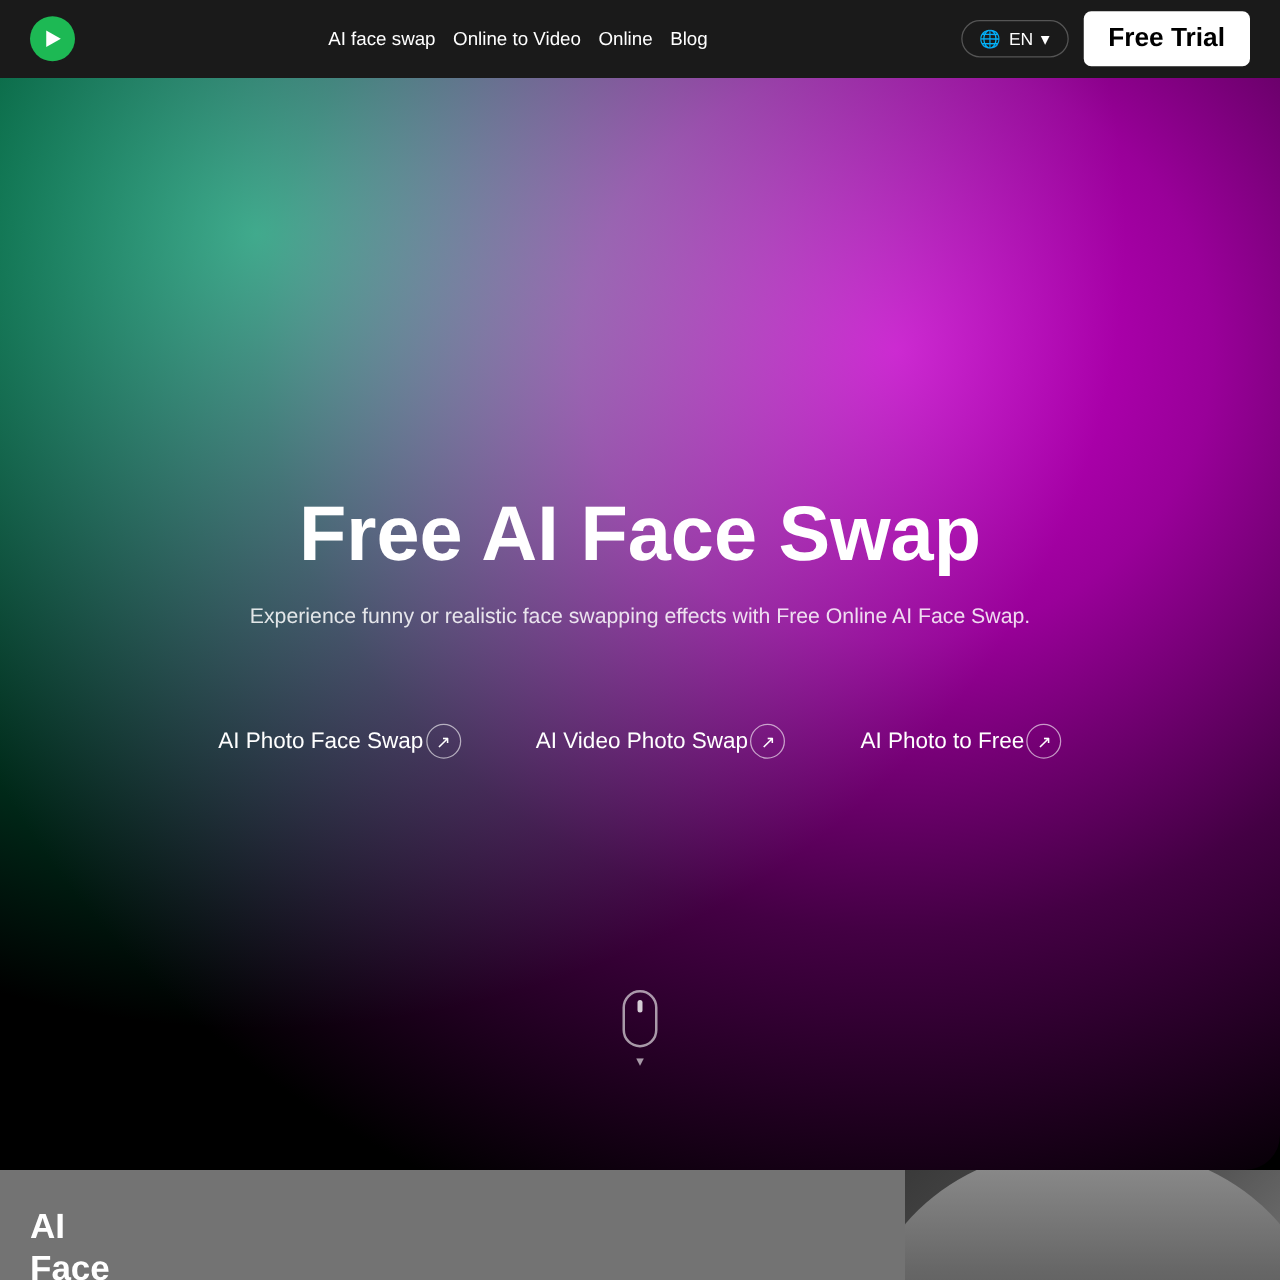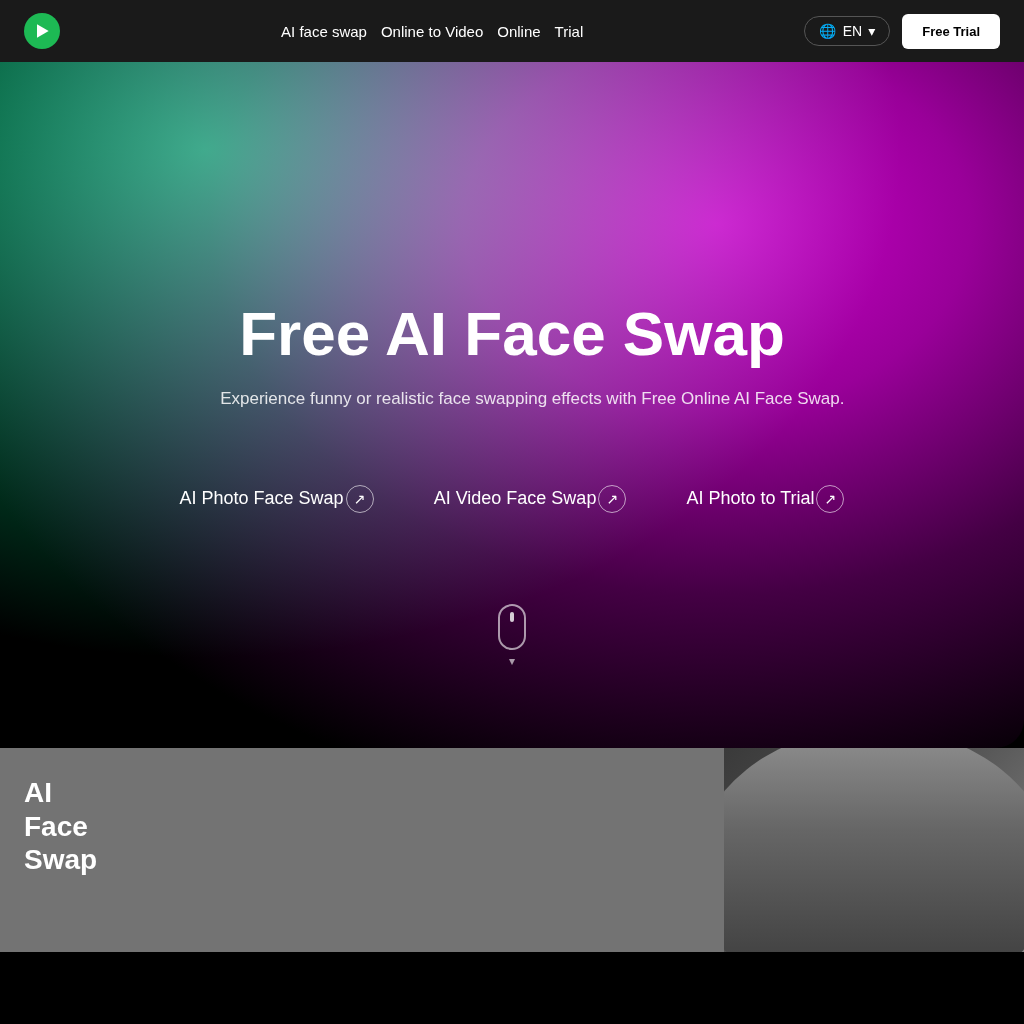--- a/index.html
+++ b/index.html
@@ -22,39 +22,39 @@
       color: #fff; text-decoration: none; font-size: 15px; font-weight: 400; cursor: pointer;
     }
     .nav-right { display: flex; align-items: center; gap: 12px; }
     .lang-btn {
       display: flex; align-items: center; gap: 6px; background: transparent;
       border: 1px solid #555; border-radius: 20px; color: #fff; padding: 6px 14px;
       cursor: pointer; font-size: 14px;
     }
     .free-trial-btn {
       background: #fff; color: #000; border: none; border-radius: 6px;
-      padding: 10px 20px; font-size: 13px; font-weight: 600; cursor: pointer;
+      padding: 10px 20px; font-size: 21px; font-weight: 600; cursor: pointer;
     }
 
     
     .hero {
-      position: relative; width: 100%; height: 748px; overflow: hidden;
+      position: relative; width: 100%; height: 936px; overflow: hidden;
       display: flex; flex-direction: column; align-items: center; justify-content: center;
       padding-top: 62px;
       border-radius: 28px;
     }
     .hero-bg {
       position: absolute; inset: 0;
       background: radial-gradient(ellipse at 70% 30%, #cc00cc 0%, #990099 25%, #440044 50%, #000 80%),
                   radial-gradient(ellipse at 20% 20%, #00aa66 0%, #005533 30%, transparent 60%);
       background-blend-mode: screen;
     }
     .hero-content { position: relative; z-index: 2; text-align: center; padding: 0 40px; }
     .hero-title { font-size: 62px; font-weight: 700; color: #fff; margin-bottom: 20px; }
-    .hero-subtitle { font-size: 17px; color: rgba(255,255,255,0.85); margin-bottom: 76px; font-weight: 400; text-align: right; }
+    .hero-subtitle { font-size: 17px; color: rgba(255,255,255,0.85); margin-bottom: 76px; font-weight: 400; }
 
     .hero-links { display: flex; align-items: center; gap: 60px; margin-top: 10px; }
     .hero-link {
       display: flex; align-items: center; gap: 2px; color: #fff;
       font-size: 18px; font-weight: 500; cursor: pointer; text-decoration: none;
     }
     .hero-link .arrow-icon {
       width: 28px; height: 28px; border: 1.5px solid rgba(255,255,255,0.6);
       border-radius: 50%; display: flex; align-items: center; justify-content: center;
       font-size: 14px;
@@ -111,21 +111,21 @@
       <svg viewBox="0 0 24 24" fill="none">
         <polygon points="6,4 20,12 6,20" fill="white"></polygon>
       </svg>
     </div>
   </div>
 
   <div class="nav-links">
     <a>AI face swap</a>
     <a>Online to Video</a>
     <a>Online</a>
-    <a>Trial</a>
+    <a>Blog</a>
   </div>
 
   <div class="nav-right">
     <button class="lang-btn">
       <span>🌐</span>
       <span>EN</span>
       <span>▾</span>
     </button>
     <button class="free-trial-btn">Free Trial</button>
   </div>
@@ -136,25 +136,25 @@
   <div class="hero-content">
     <h1 class="hero-title">Free AI Face Swap</h1>
     <p class="hero-subtitle">Experience funny or realistic face swapping effects with Free Online AI Face Swap.</p>
 
     <div class="hero-links">
       <a class="hero-link">
         <span>AI Photo Face Swap</span>
         <span class="arrow-icon">↗</span>
       </a>
       <a class="hero-link">
-        <span>AI Video Face Swap</span>
+        <span>AI Video Photo Swap</span>
         <span class="arrow-icon">↗</span>
       </a>
       <a class="hero-link">
-        <span>AI Photo to Trial</span>
+        <span>AI Photo to Free</span>
         <span class="arrow-icon">↗</span>
       </a>
     </div>
   </div>
 
   <div class="scroll-indicator">
     <div class="scroll-oval">
       <div class="scroll-dot"></div>
     </div>
     <span class="scroll-chevron">▾</span>

